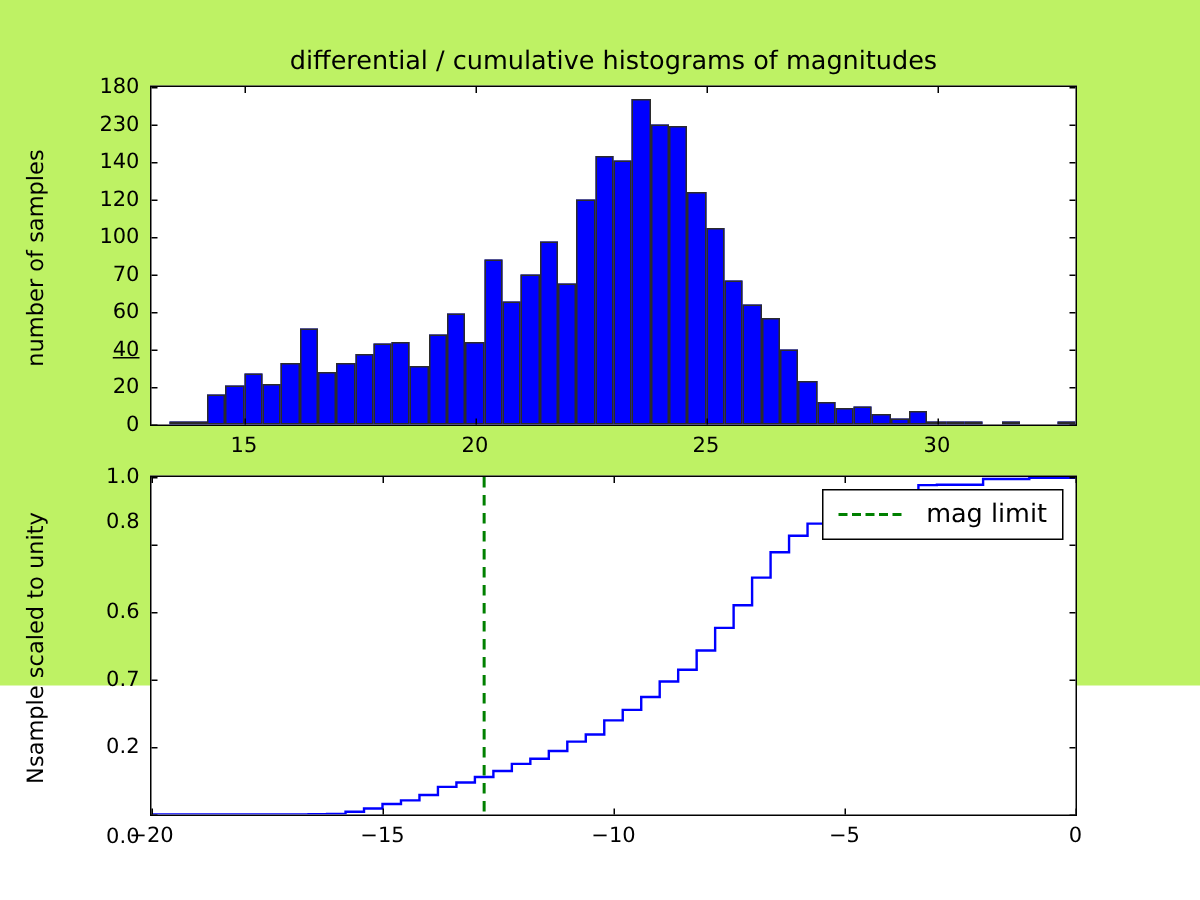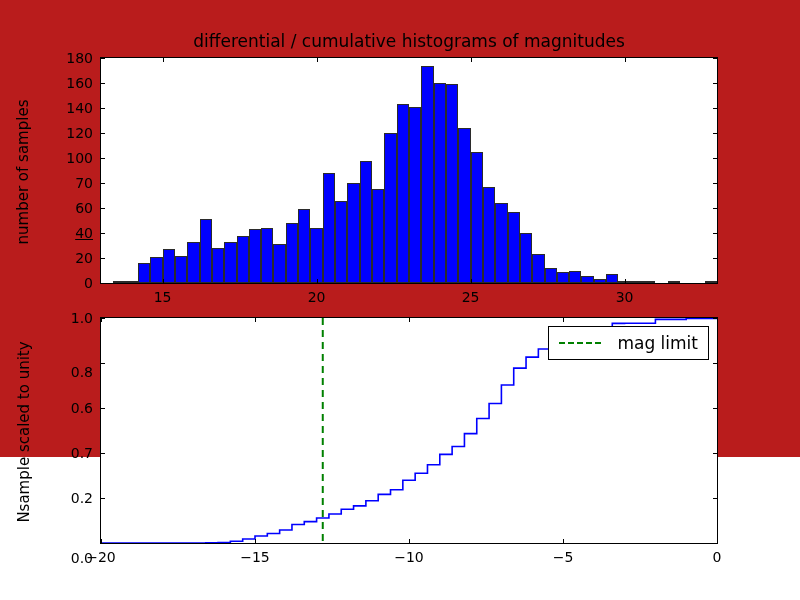--- a/index.html
+++ b/index.html
@@ -10,21 +10,21 @@
   body {
     width: 800px;
     height: 600px;
     font-family: "DejaVu Sans", sans-serif;
     overflow: hidden;
   }
   #figure {
     position: relative;
     width: 800px;
     height: 457px;
-    background: #b91c1c;
+    background: #bef264;
   }
 
   
   .axes {
     position: absolute;
     box-sizing: border-box;
     border: 1px solid #000000;
     background: #ffffff;
     overflow: visible;
   }
@@ -227,21 +227,21 @@
       <div class="ticklabel-x" style="left:470.60px; top:289px;">25</div>
       <div class="ticklabel-x" style="left:624.60px; top:289px;">30</div>
       <div class="ticklabel-y" style="left:36px; width:57px; top:283.00px;">0</div>
       <div class="ticklabel-y" style="left:36px; width:57px; top:258.00px;">20</div>
       <div class="ticklabel-y" style="left:36px; width:57px; top:233.00px;text-decoration:underline;">40</div>
       <div class="ticklabel-y" style="left:36px; width:57px; top:208.00px;">60</div>
       <div class="ticklabel-y" style="left:36px; width:57px; top:183.00px;">70</div>
       <div class="ticklabel-y" style="left:36px; width:57px; top:158.00px;">100</div>
       <div class="ticklabel-y" style="left:36px; width:57px; top:133.00px;">120</div>
       <div class="ticklabel-y" style="left:36px; width:57px; top:108.00px;">140</div>
-      <div class="ticklabel-y" style="left:36px; width:57px; top:83.00px;">160</div>
+      <div class="ticklabel-y" style="left:36px; width:57px; top:83.00px;">230</div>
       <div class="ticklabel-y" style="left:36px; width:57px; top:58.00px;">180</div>
     </div>
 
   <div class="axes" id="axes-bottom" style="left:100px; top:317px; width:618px; height:227px;">
 
 
     <div class="ylabel" id="ylabel-bottom" style="left: -168.5px; top: 104.5px;">Nsample scaled to unity</div>
 
     <div class="plotsurface" id="bottom-surface">
       <svg id="cdf-svg" width="616" height="225" viewBox="0 0 616 225" preserveAspectRatio="none">
@@ -283,17 +283,17 @@
   <div id="bottom-ticklabels">
       <div class="ticklabel-x" style="left:101.00px; top:549px;">−20</div>
       <div class="ticklabel-x" style="left:255.00px; top:549px;">−15</div>
       <div class="ticklabel-x" style="left:409.00px; top:549px;">−10</div>
       <div class="ticklabel-x" style="left:563.00px; top:549px;">−5</div>
       <div class="ticklabel-x" style="left:717.00px; top:549px;">0</div>
       <div class="ticklabel-y" style="left:36px; width:57px; top:558px;">0.0</div>
       <div class="ticklabel-y" style="left:36px; width:57px; top:498.00px;">0.2</div>
       <div class="ticklabel-y" style="left:36px; width:57px; top:453.00px;">0.7</div>
       <div class="ticklabel-y" style="left:36px; width:57px; top:408.00px;">0.6</div>
-      <div class="ticklabel-y" style="left:36px; width:57px; top:372px;">0.8</div>
+      <div class="ticklabel-y" style="left:36px; width:57px; top:348px;">0.8</div>
       <div class="ticklabel-y" style="left:36px; width:57px; top:318.00px;">1.0</div>
     </div>
 
 </div>
 
 </body></html>

